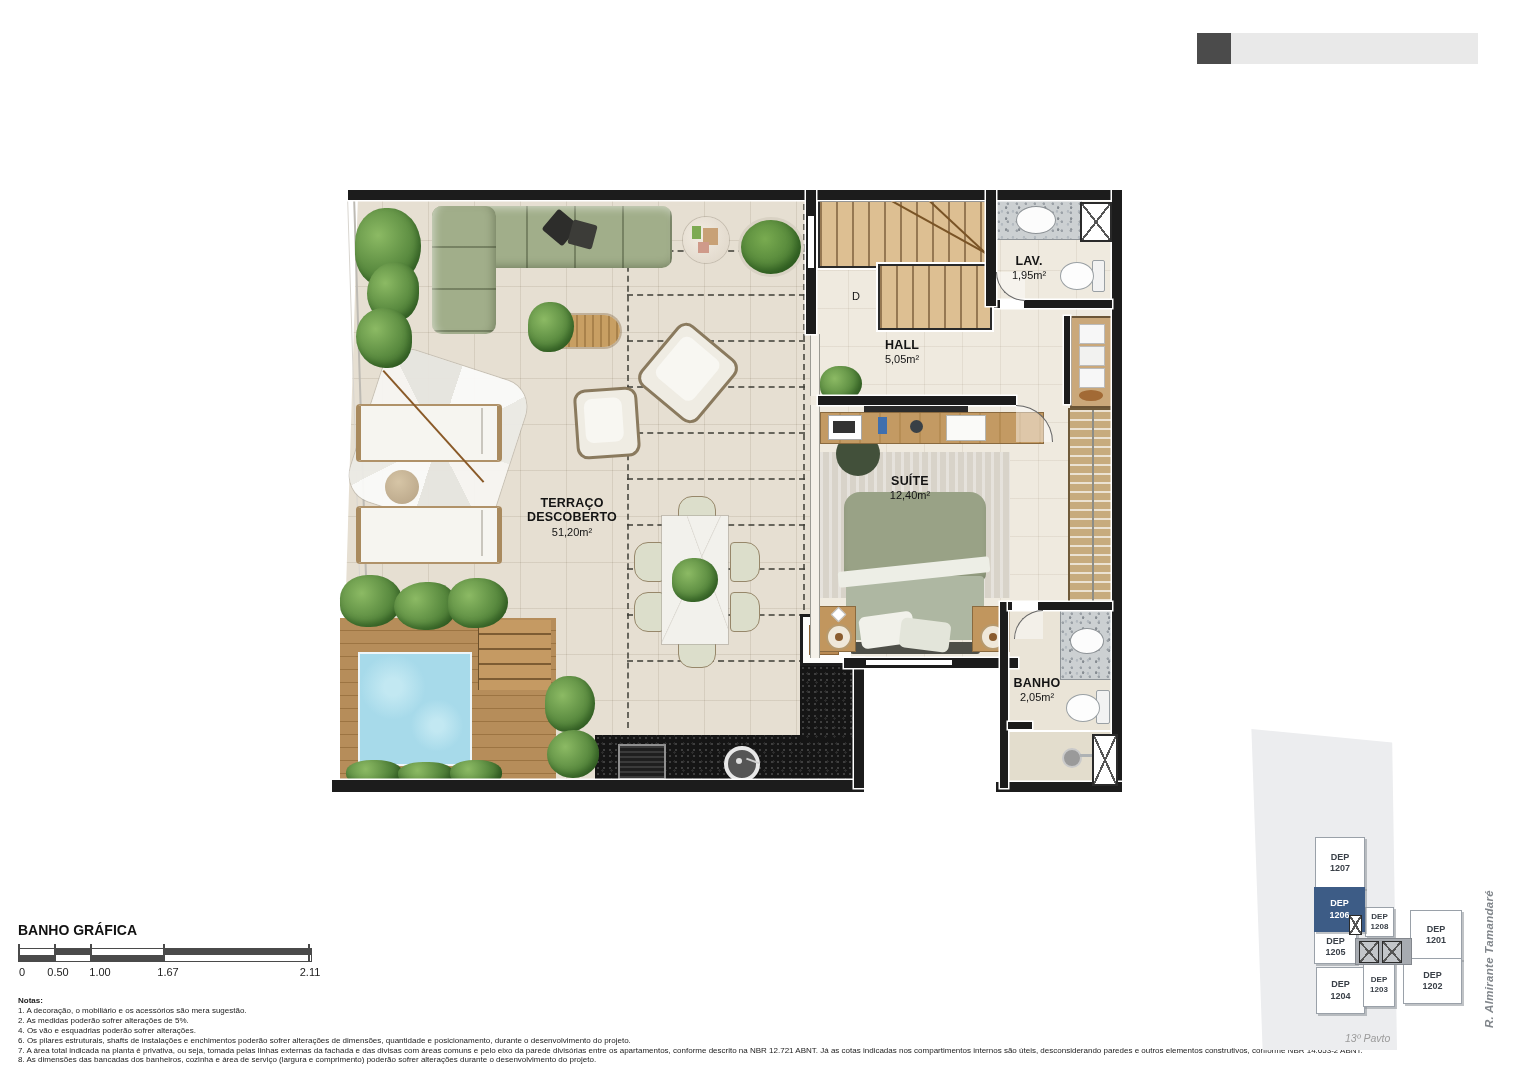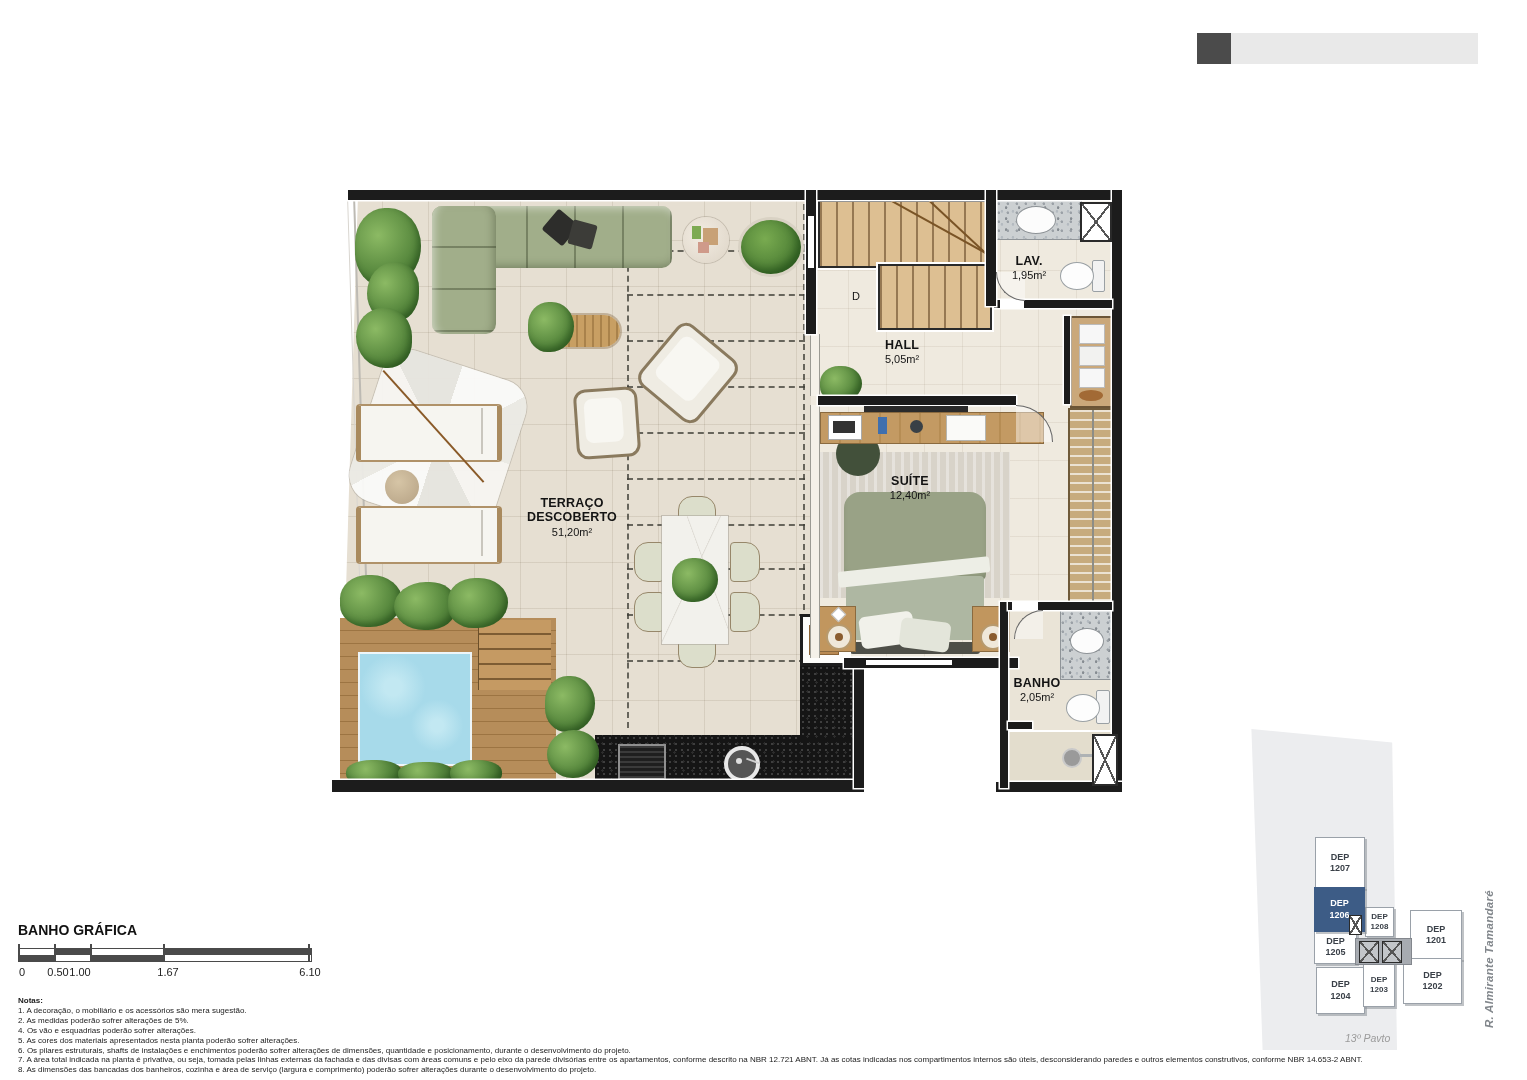--- a/index.html
+++ b/index.html
@@ -330,31 +330,30 @@
       <div class="sb-seg" style="left:0;top:6px;width:36.5px;height:6px;"></div>
       <div class="sb-seg" style="left:73px;top:6px;width:73px;height:6px;"></div>
     </div>
     <div class="sb-tick" style="left:0px;"></div>
     <div class="sb-tick" style="left:36px;"></div>
     <div class="sb-tick" style="left:72px;"></div>
     <div class="sb-tick" style="left:145px;"></div>
     <div class="sb-tick" style="left:290px;"></div>
     <div class="sb-label" style="left:4px;">0</div>
     <div class="sb-label" style="left:40px;">0.50</div>
-    <div class="sb-label" style="left:62px;text-align:center;">1.00</div>
+    <div class="sb-label" style="left:82px;text-align:center;">1.00</div>
     <div class="sb-label" style="left:150px;">1.67</div>
-    <div class="sb-label" style="left:292px;">6.10</div>
+    <div class="sb-label" style="left:292px;">2.11</div>
   </div>
 
   <div class="notes">
     <div class="notes-heading">Notas:</div>
     <div>1. A decoração, o mobiliário e os acessórios são mera sugestão.</div>
     <div>2. As medidas poderão sofrer alterações de 5%.</div>
     <div>4. Os vão e esquadrias poderão sofrer alterações.</div>
-    <div>5. As cores dos materiais apresentados nesta planta poderão sofrer alterações.</div>
     <div>6. Os pilares estruturais, shafts de instalações e enchimentos poderão sofrer alterações de dimensões, quantidade e posicionamento, durante o desenvolvimento do projeto.</div>
     <div>7. A área total indicada na planta é privativa, ou seja, tomada pelas linhas externas da fachada e das divisas com áreas comuns e pelo eixo da parede divisórias entre os apartamentos, conforme descrito na NBR 12.721 ABNT. Já as cotas indicadas nos compartimentos internos são úteis, desconsiderando paredes e outros elementos construtivos, conforme NBR 14.653-2 ABNT.</div>
     <div>8. As dimensões das bancadas dos banheiros, cozinha e área de serviço (largura e comprimento) poderão sofrer alterações durante o desenvolvimento do projeto.</div>
 
   </div>
 
   <div class="keyplan">
     <div class="kp-site"></div>
     <div class="kp-unit" style="left:70px;top:125px;width:48px;height:50px;">DEP
 1207</div>

